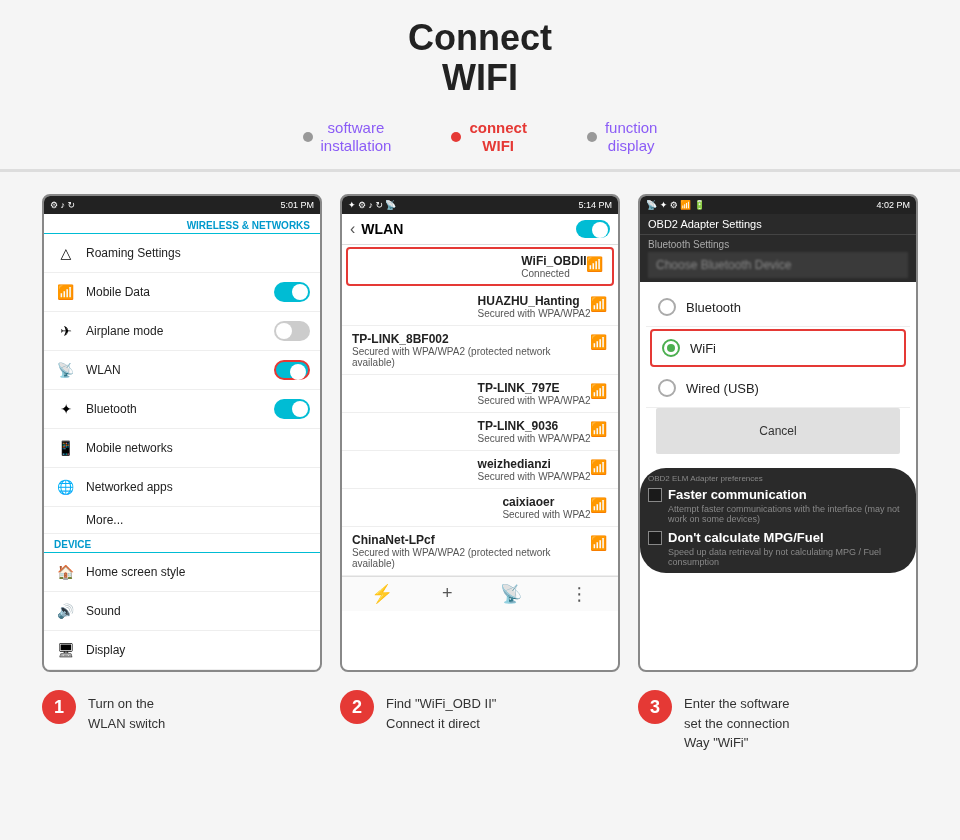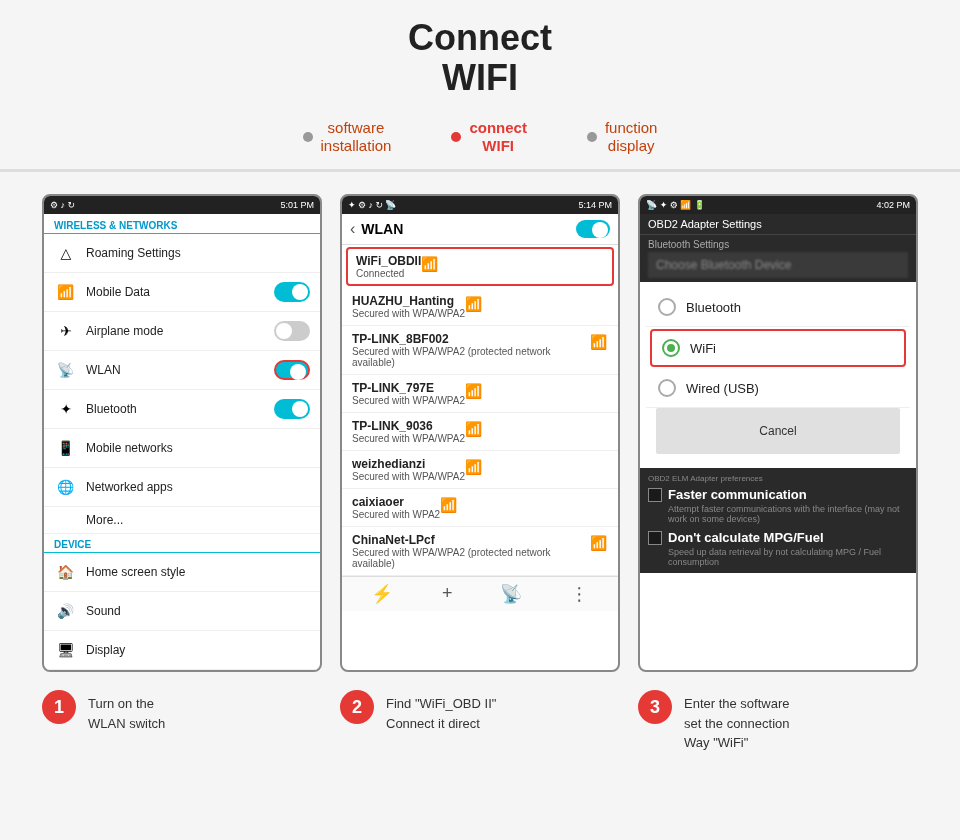--- a/index.html
+++ b/index.html
@@ -37,21 +37,21 @@
       align-items: center;
       gap: 60px;
       padding: 12px 0 14px;
       background: #f5f5f5;
     }
     .step-nav-item {
       display: flex;
       align-items: center;
       gap: 8px;
       font-size: 15px;
-      color: #c2410c;
+      color: #8b5cf6;
       text-align: center;
     }
     .step-nav-item.active {
       color: #e53935;
       font-weight: bold;
     }
     .step-dot {
       width: 10px;
       height: 10px;
       border-radius: 50%;
@@ -119,20 +119,21 @@
     .phone1-tab.active {
       background: #00bcd4;
       color: #fff;
     }
     .section-label {
       font-size: 10px;
       color: #0099cc;
       padding: 6px 10px 2px;
       font-weight: bold;
       border-bottom: 1px solid #00bcd4;
+      text-align: right;
     }
     .menu-item {
       display: flex;
       align-items: center;
       padding: 7px 10px;
       border-bottom: 1px solid #eee;
       gap: 8px;
     }
     .menu-icon {
       width: 24px;
@@ -207,21 +208,21 @@
     .phone2-header-title {
       font-size: 14px;
       font-weight: bold;
       flex: 1;
     }
     .wifi-list-item {
       padding: 6px 10px;
       border-bottom: 1px solid #eee;
       display: flex;
       align-items: flex-start;
-      justify-content: flex-start;
+      justify-content: flex-end;
     }
     .wifi-list-item.connected-item {
       border: 2px solid #e53935;
       margin: 2px 4px;
       border-radius: 4px;
       padding: 5px 8px;
     }
     .wifi-name {
       font-size: 12px;
       font-weight: bold;
@@ -342,20 +343,21 @@
       padding: 16px;
       font-size: 12px;
       color: #333;
       margin: 0 10px 8px;
       border-radius: 2px;
     }
 
     .phone3-bottom {
       background: #2a2a2a;
       padding: 6px 8px;
+      border-radius: 26px;
     }
     .phone3-bottom-title {
       color: #fff;
       font-size: 13px;
       font-weight: bold;
       margin-bottom: 2px;
     }
     .phone3-bottom-desc {
       color: #888;
       font-size: 9px;

